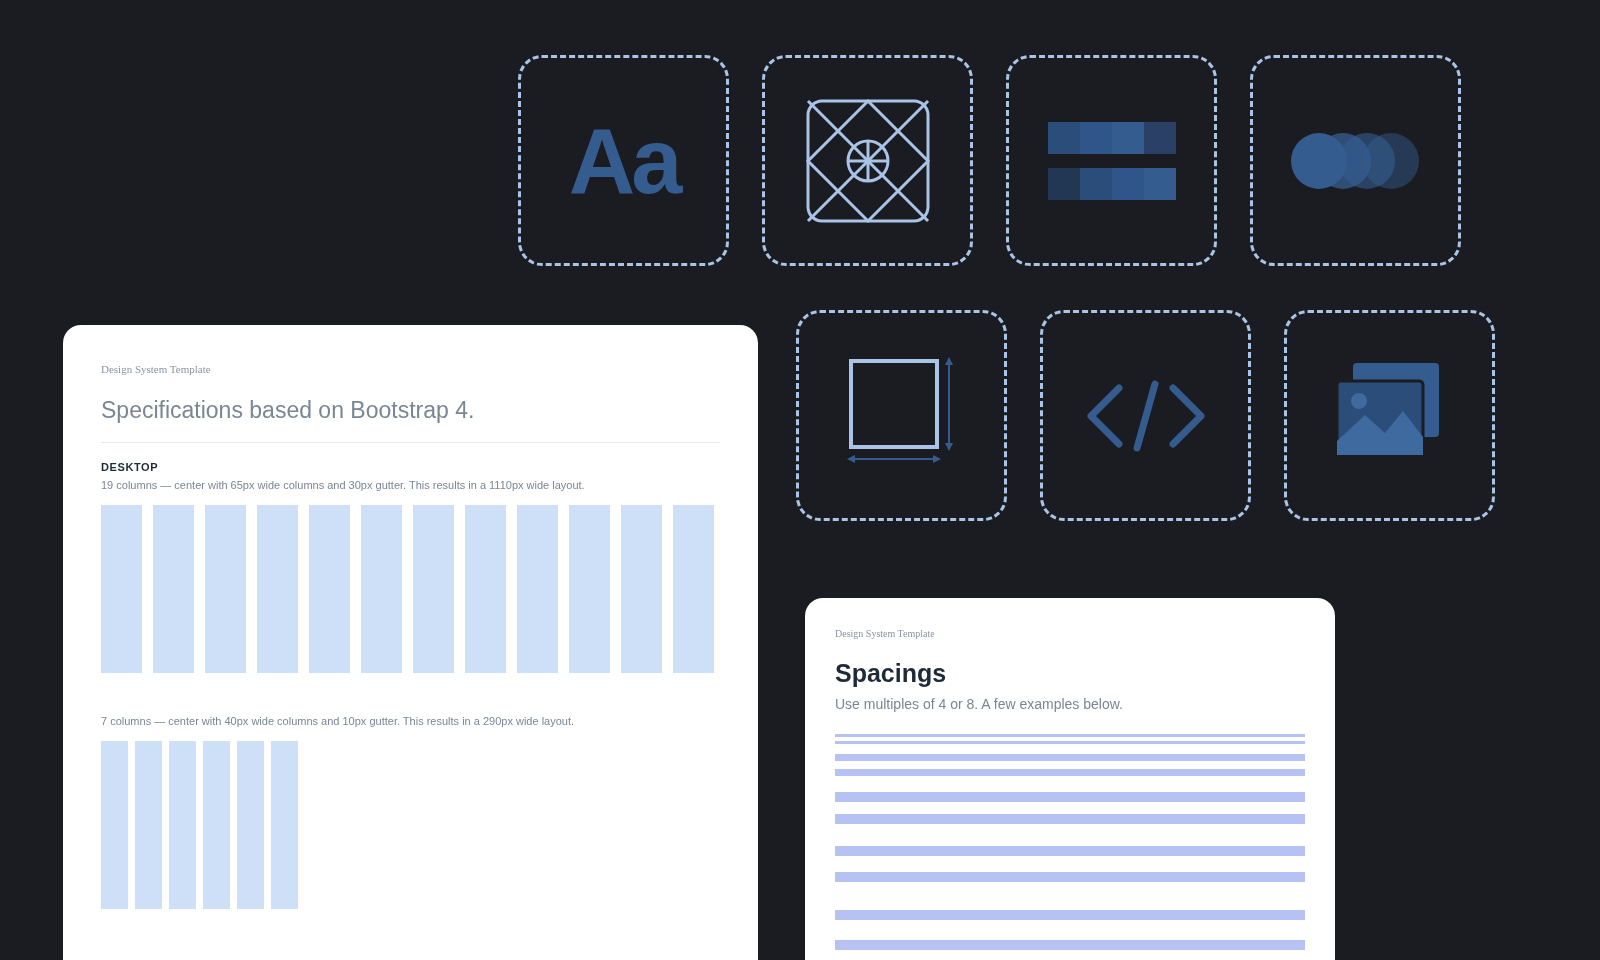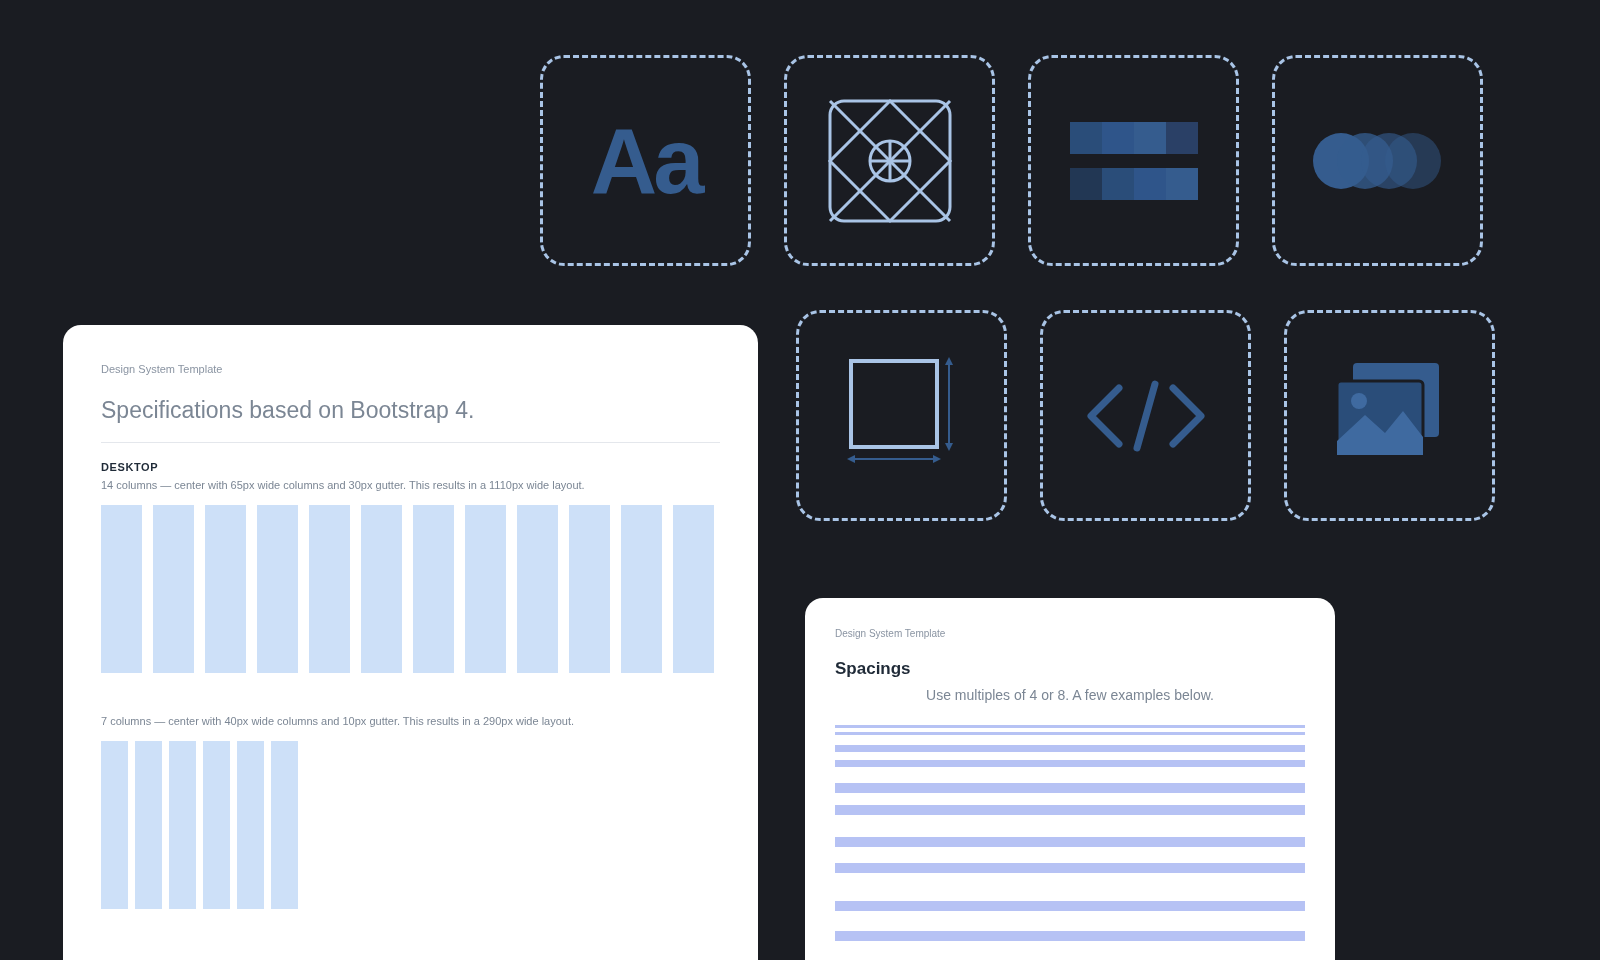--- a/index.html
+++ b/index.html
@@ -12,21 +12,21 @@
     overflow: hidden;
     position: relative;
   }
 
   
   .tile-row {
     position: absolute;
     display: flex;
     gap: 33px;
   }
-  .tile-row.row1 { left: 540px; top: 55px; align-items: center; }
+  .tile-row.row1 { left: 518px; top: 55px; align-items: center; }
   .tile-row.row2 { left: 796px; top: 310px; }
 
   .tile {
     width: 211px;
     height: 211px;
     border: 3px dashed #a9c4e6;
     border-radius: 24px;
     box-sizing: border-box;
     display: flex;
     align-items: center;
@@ -76,20 +76,21 @@
     left: 63px;
     top: 325px;
     width: 695px;
     height: 680px;
     padding: 38px 38px 0 38px;
   }
   .doc-label {
     font-size: 11px;
     color: #8a94a2;
     margin-bottom: 22px;
+    font-family: Liberation Serif, serif;
   }
   .doc-title {
     font-size: 30px;
     font-weight: 800;
     color: #1f2a37;
     margin: 0 0 10px 0;
   }
   .doc-sub {
     font-size: 23px;
     color: #7b8694;
@@ -120,22 +121,22 @@
 
   
   .card.spacings {
     left: 805px;
     top: 598px;
     width: 530px;
     height: 420px;
     padding: 30px 30px 0 30px;
   }
   .card.spacings .doc-label { font-size: 10px; margin-bottom: 20px; }
-  .card.spacings .doc-title { font-size: 17px; margin-bottom: 8px; }
-  .card.spacings .doc-sub { font-size: 14px; margin-bottom: 22px; text-align: center; }
+  .card.spacings .doc-title { font-size: 25px; margin-bottom: 8px; }
+  .card.spacings .doc-sub { font-size: 14px; margin-bottom: 22px; }
 
   .spacing-bars { display: flex; flex-direction: column; }
   .sp-bar { background: #b6c2f4; width: 100%; }
 </style>
 </head>
 <body>
 
 <div class="tile-row row1">
 
   <div class="tile">
@@ -214,21 +215,21 @@
   </div>
 
 </div>
 
 <div class="card layout">
   <div class="doc-label">Design System Template</div>
   <p class="doc-sub">Specifications based on Bootstrap 4.</p>
   <hr class="hr">
 
   <div class="section-label">DESKTOP</div>
-  <p class="section-desc">14 columns — center with 65px wide columns and 30px gutter. This results in a 1110px wide layout.</p>
+  <p class="section-desc">19 columns — center with 65px wide columns and 30px gutter. This results in a 1110px wide layout.</p>
   <div class="cols desktop">
     <div class="col"></div>
       <div class="col"></div>
       <div class="col"></div>
       <div class="col"></div>
     <div class="col"></div>
       <div class="col"></div>
       <div class="col"></div>
       <div class="col"></div>
     <div class="col"></div>

